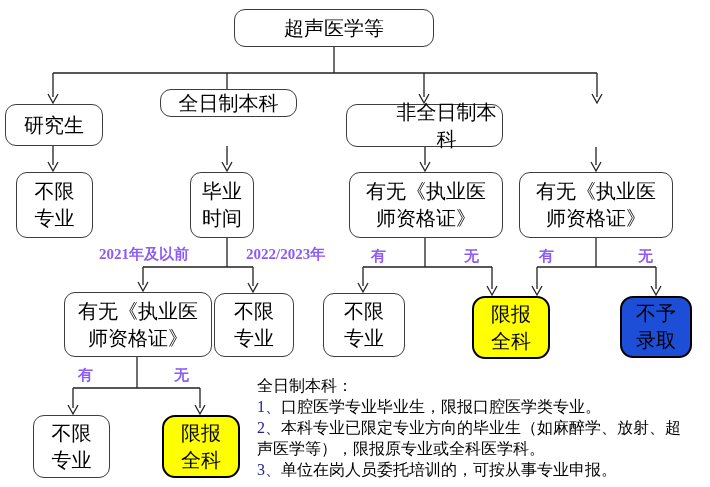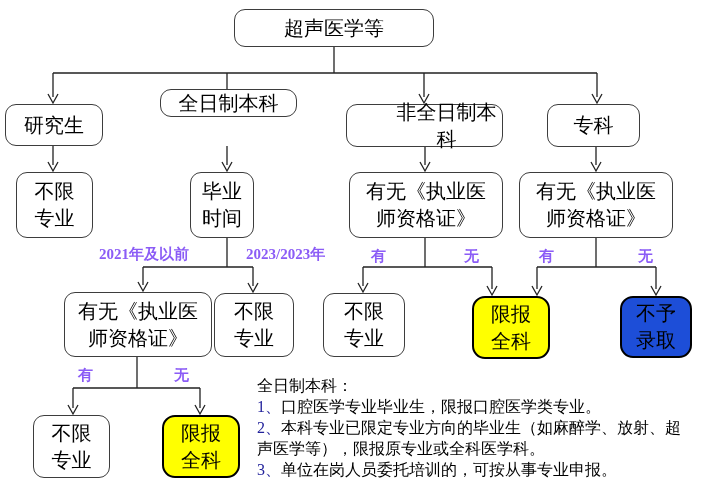--- a/index.html
+++ b/index.html
@@ -59,33 +59,32 @@
       M358 283 L363 292 L368 283 M487 286 L492 295 L497 286
       M532 286 L537 295 L542 286 M651 286 L656 295 L661 286
       M68 405 L73 414 L78 405    M195 405 L200 414 L205 405"></path>
   </svg>
 
   <div class="node" style="left:234px;top:9px;width:200px;height:38px;">超声医学等</div>
 
   <div class="node" style="left:5px;top:104px;width:98px;height:42px;">研究生</div>
   <div class="node" style="left:160px;top:89px;width:137px;height:28px;">全日制本科</div>
   <div class="node" style="left:346px;top:104px;width:157px;height:43px;padding-left:44px;">非全日制本科</div>
-  <div class="node" style="left:547px;top:104px;width:93px;height:43px;">专科</div>
 
   <div class="node" style="left:16px;top:172px;width:77px;height:66px;">不限
 专业</div>
   <div class="node" style="left:190px;top:172px;width:64px;height:66px;">毕业
 时间</div>
   <div class="node" style="left:349px;top:172px;width:154px;height:66px;">有无《执业医
 师资格证》</div>
   <div class="node" style="left:519px;top:172px;width:154px;height:66px;">有无《执业医
 师资格证》</div>
 
   <div class="edge-label" style="left:99px;top:246px;">2021年及以前</div>
-  <div class="edge-label" style="left:246px;top:246px;">2023/2023年</div>
+  <div class="edge-label" style="left:246px;top:246px;">2022/2023年</div>
 
   <div class="edge-label" style="left:371px;top:248px;">有</div>
   <div class="edge-label" style="left:464px;top:248px;">无</div>
   <div class="edge-label" style="left:539px;top:248px;">有</div>
   <div class="edge-label" style="left:638px;top:248px;">无</div>
 
   <div class="node" style="left:64px;top:292px;width:148px;height:65px;">有无《执业医
 师资格证》</div>
   <div class="node" style="left:214px;top:293px;width:80px;height:64px;">不限
 专业</div>

